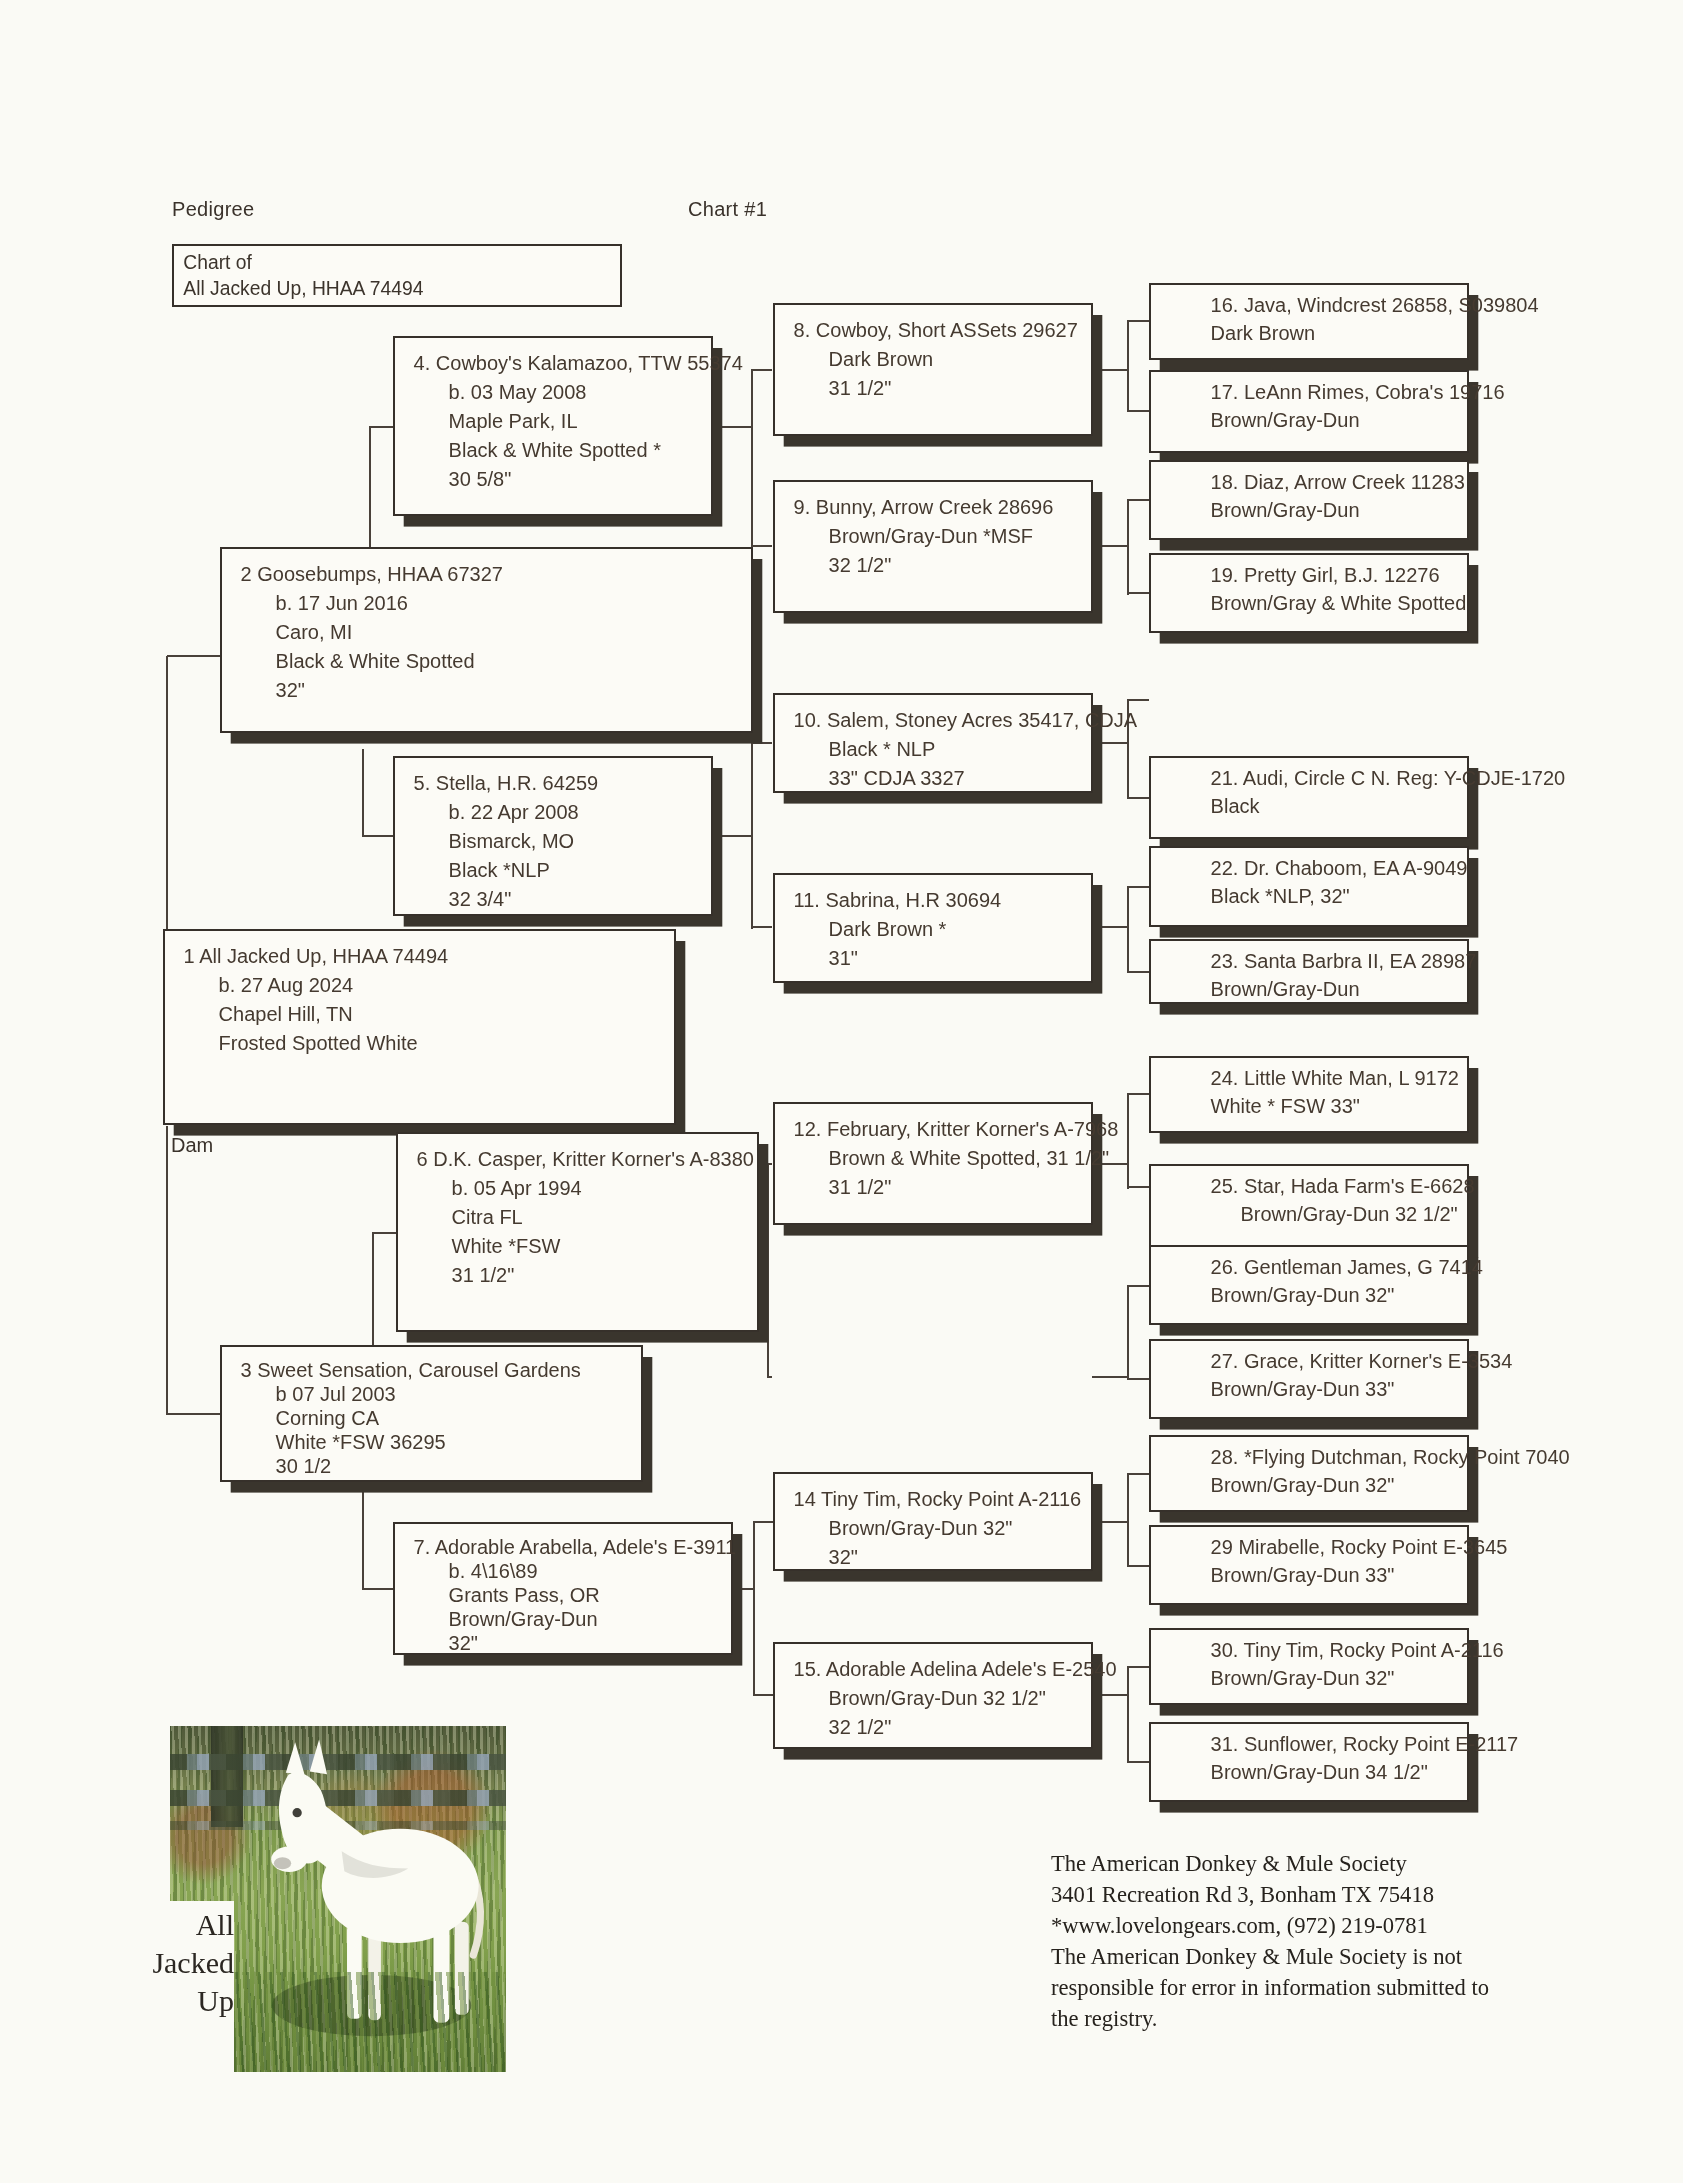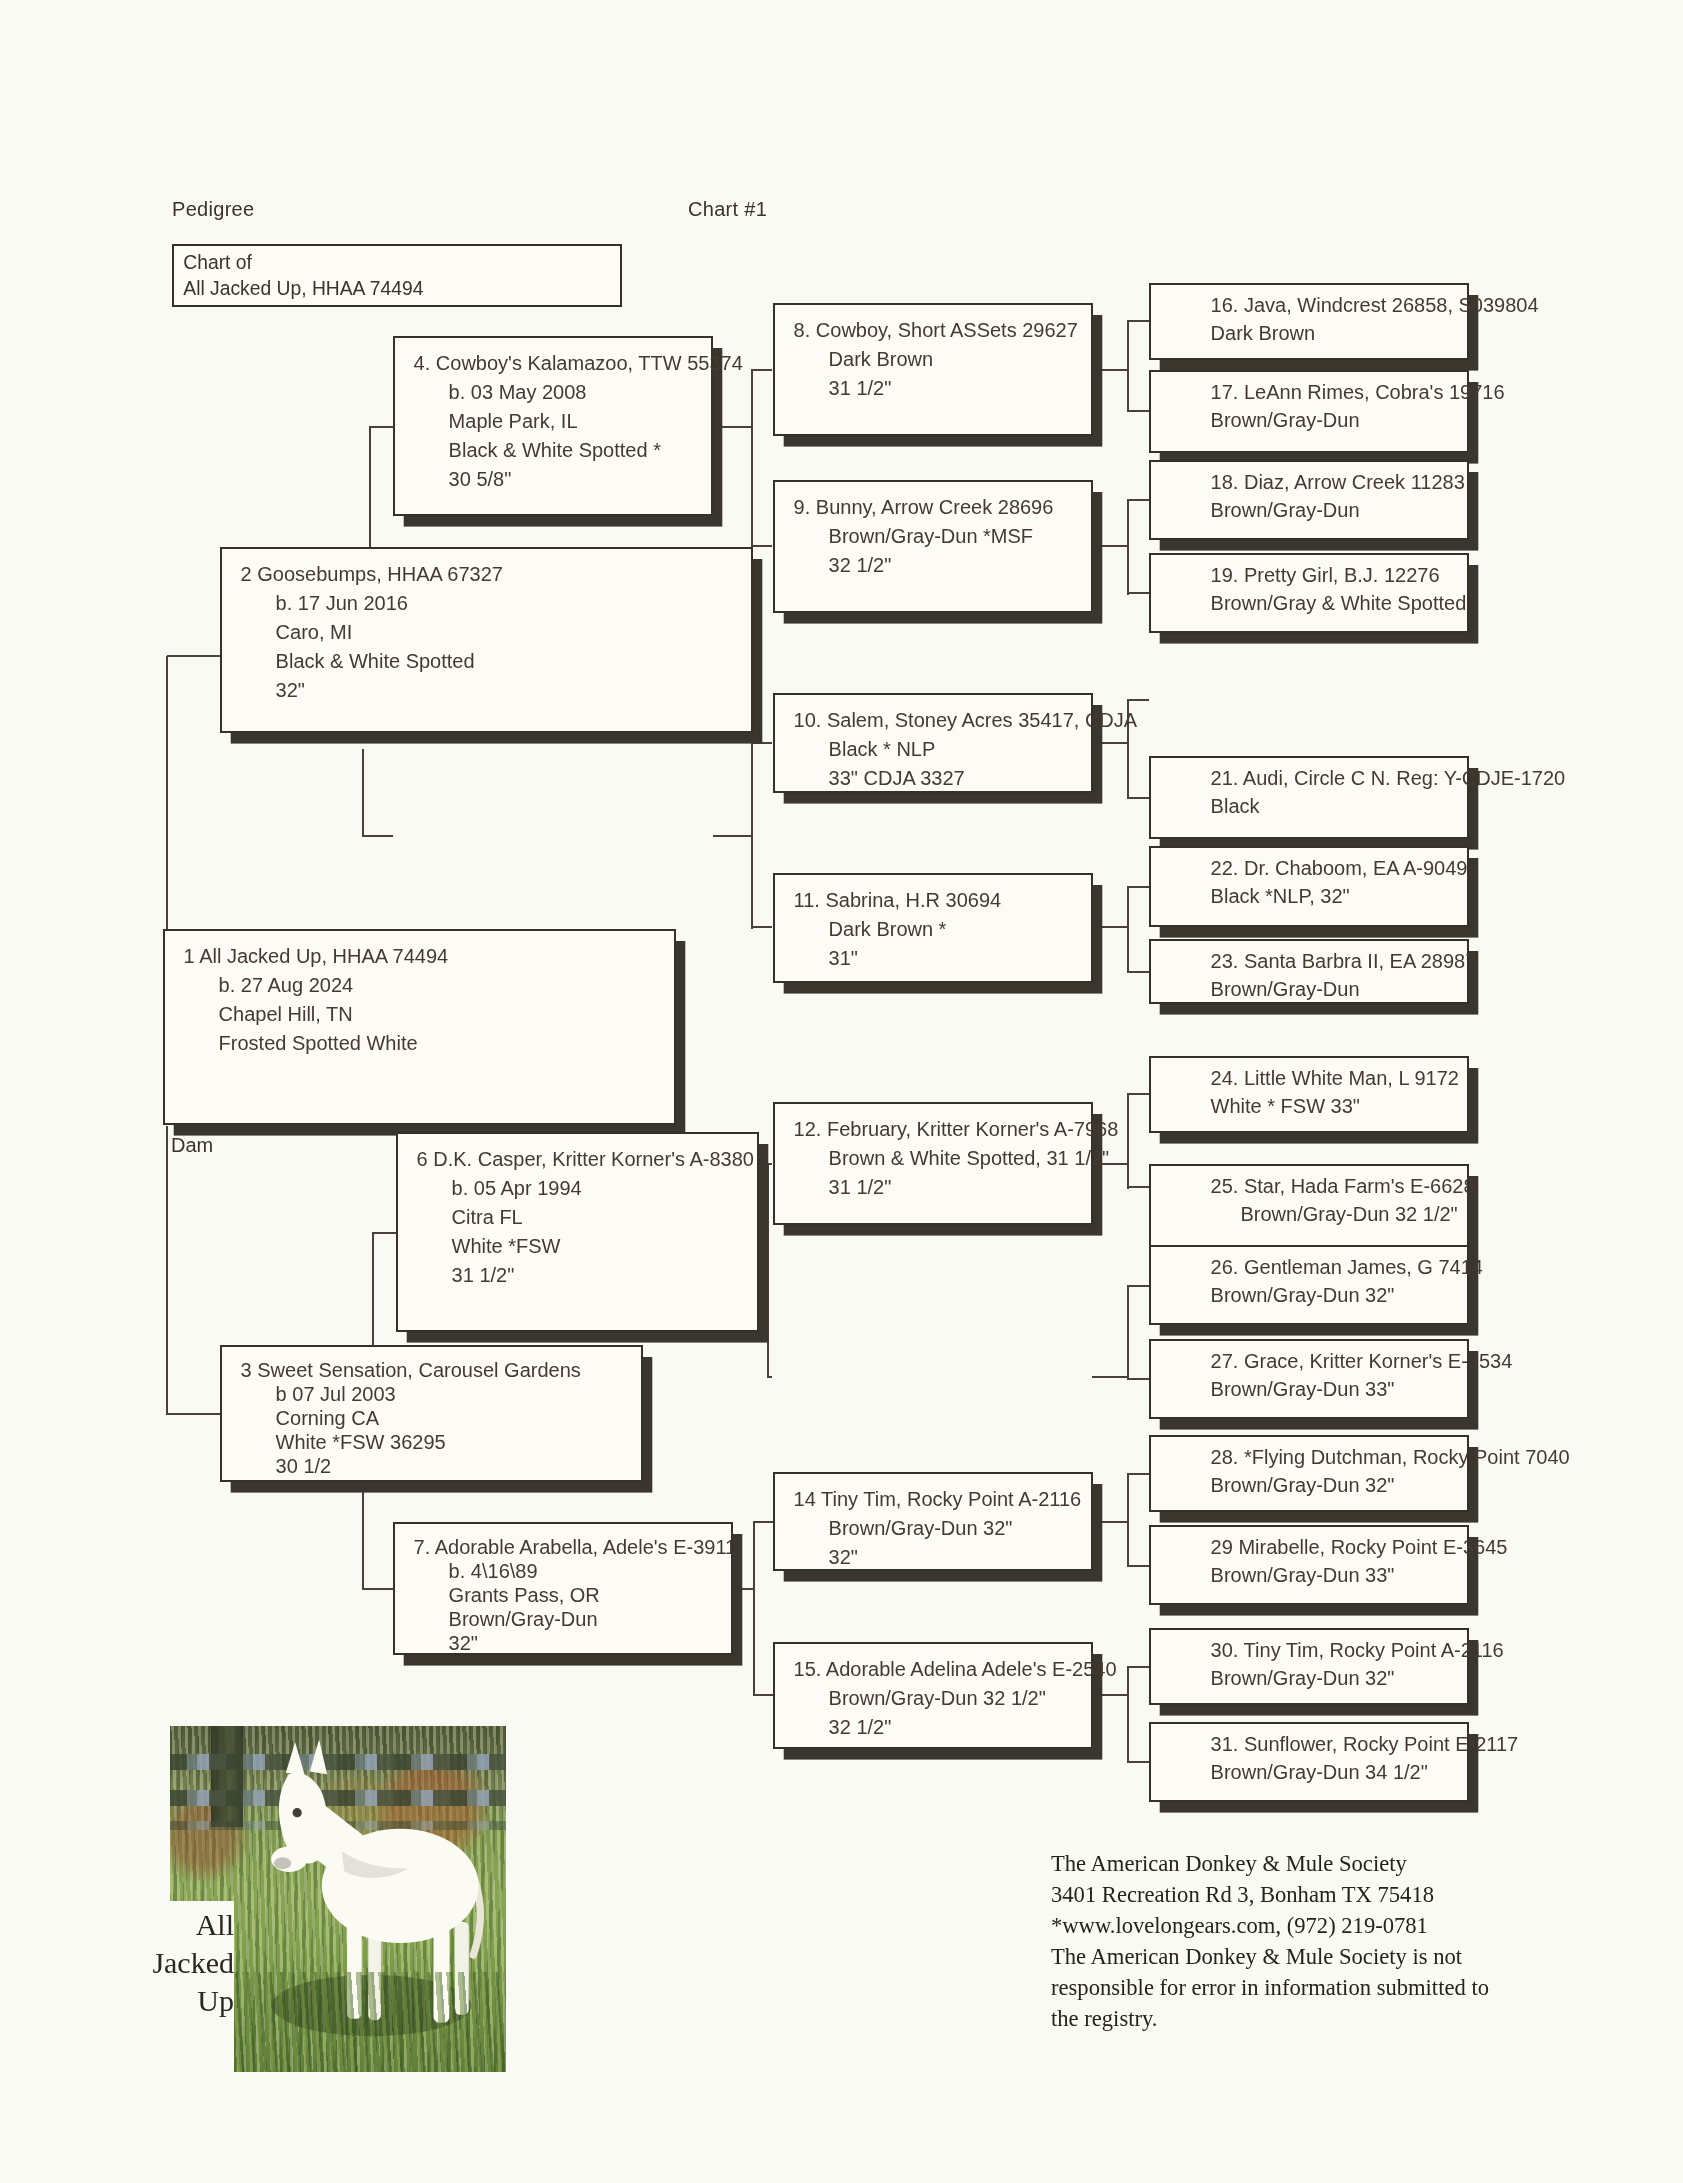--- a/index.html
+++ b/index.html
@@ -210,20 +210,27 @@
       <div class="pline">White *FSW  36295</div>
       <div class="pline">30 1/2</div>
     </div>
     <div class="pbox" style="left: 393px; top: 336px; width: 320px; height: 180px;">
       <div class="pline first">4. Cowboy's Kalamazoo, TTW 55374</div>
       <div class="pline">b. 03 May 2008</div>
       <div class="pline">Maple Park, IL</div>
       <div class="pline">Black &amp; White Spotted *</div>
       <div class="pline">30 5/8"</div>
     </div>
+    <div class="pbox" style="left: 393px; top: 756px; width: 320px; height: 160px;">
+      <div class="pline first">5. Stella, H.R. 64259</div>
+      <div class="pline">b. 22 Apr 2008</div>
+      <div class="pline">Bismarck, MO</div>
+      <div class="pline">Black *NLP</div>
+      <div class="pline">32 3/4"</div>
+    </div>
     <div class="pbox" style="left: 396px; top: 1132px; width: 363px; height: 200px;">
       <div class="pline first">6  D.K. Casper, Kritter Korner's A-8380</div>
       <div class="pline">b. 05 Apr 1994</div>
       <div class="pline">Citra FL</div>
       <div class="pline">White *FSW</div>
       <div class="pline">31 1/2"</div>
     </div>
     <div class="pbox tight" style="left: 393px; top: 1522px; width: 340px; height: 133px;">
       <div class="pline first">7. Adorable Arabella, Adele's E-3911</div>
       <div class="pline">b. 4\16\89</div>

